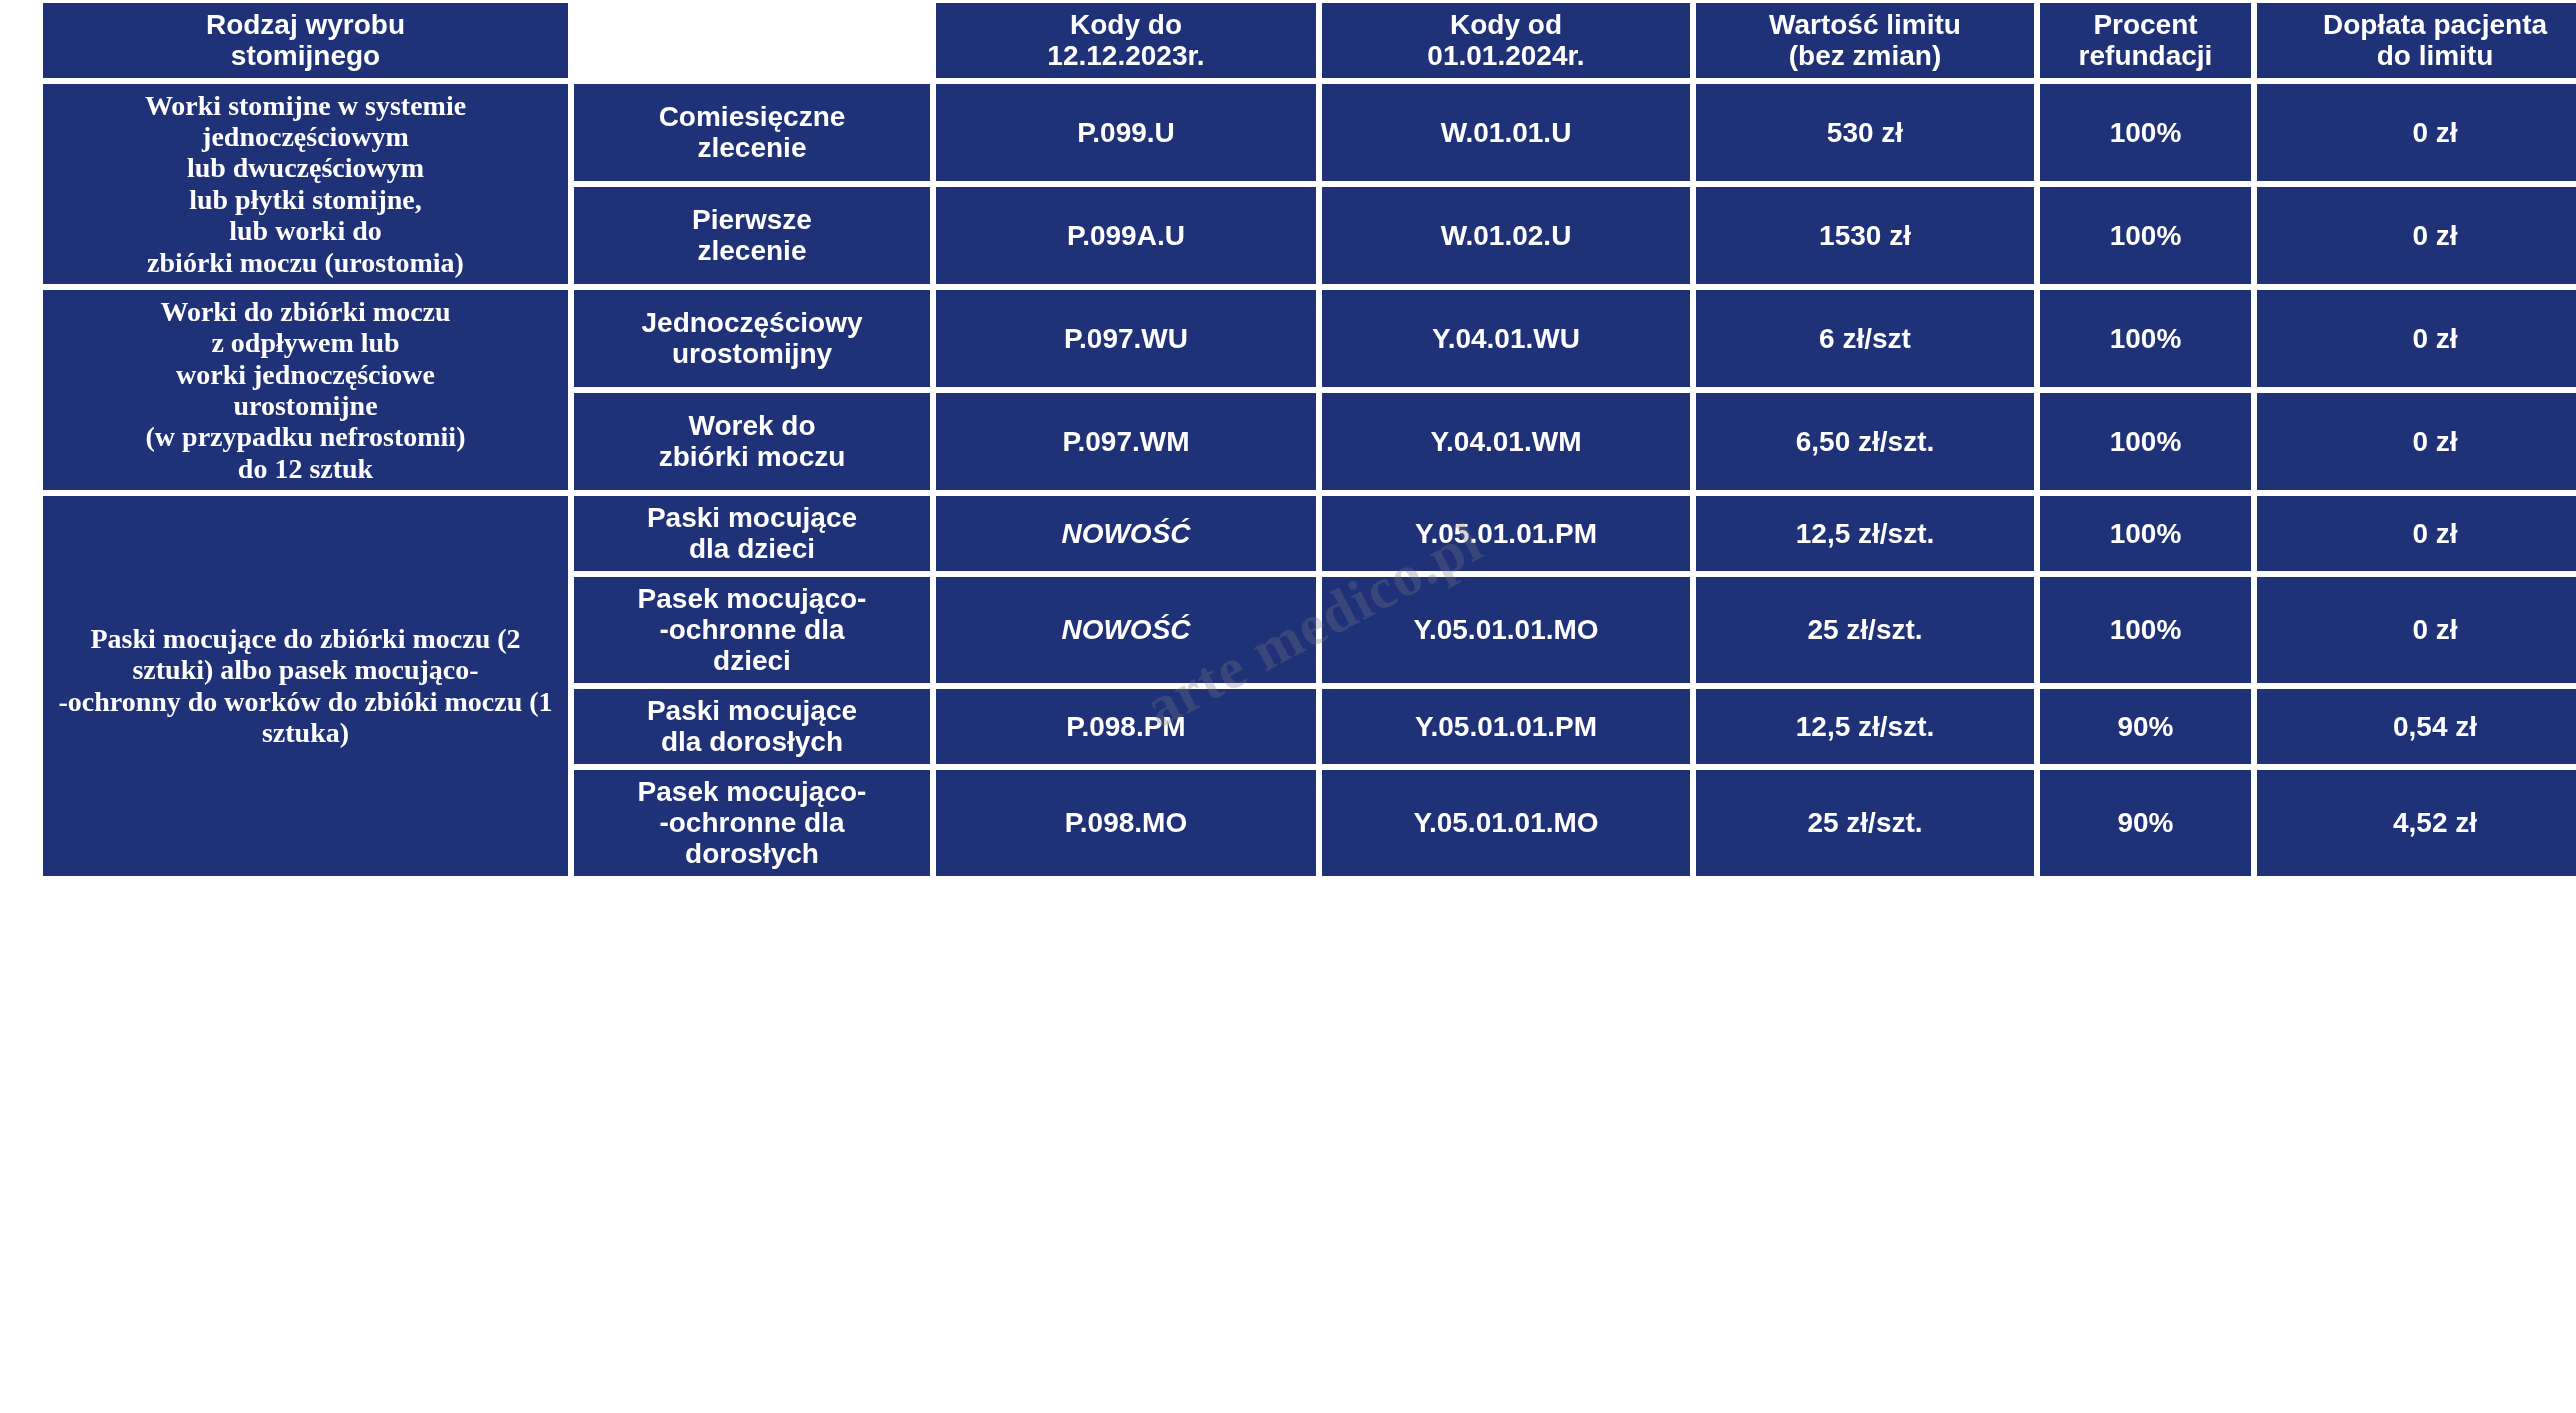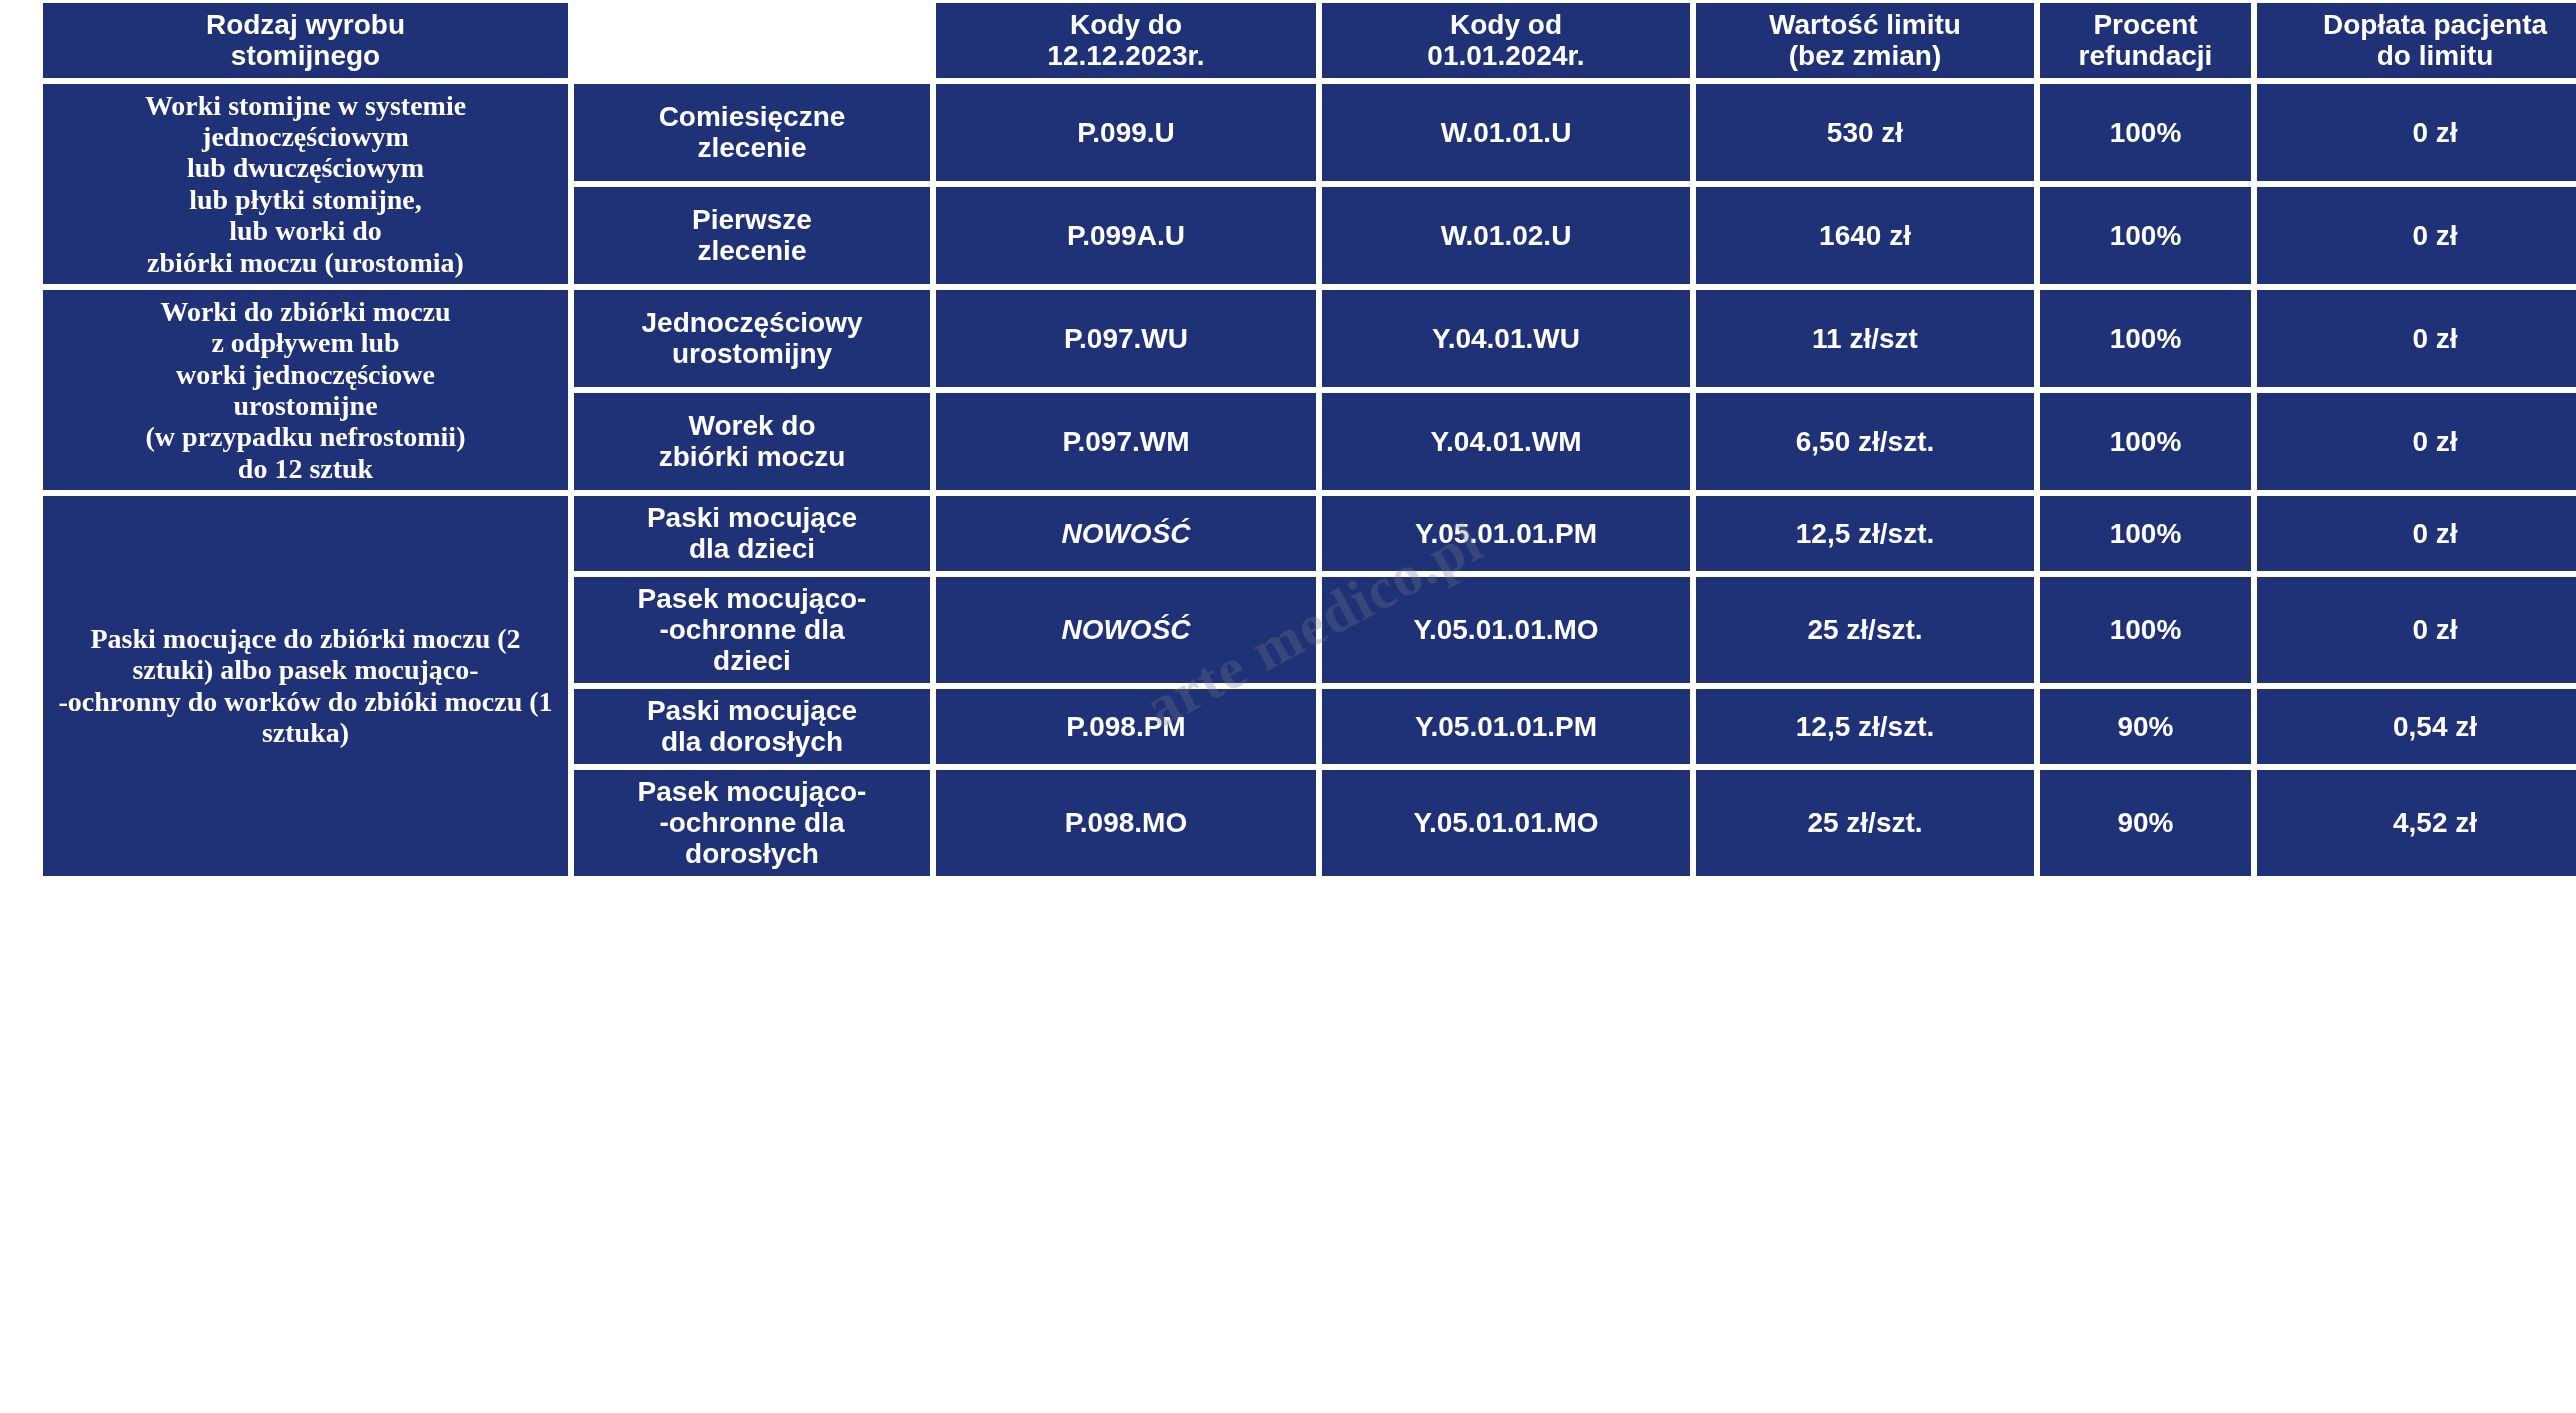--- a/index.html
+++ b/index.html
@@ -141,30 +141,30 @@
           <td class="dark">P.099.U</td>
           <td class="white">W.01.01.U</td>
           <td class="dark">530 zł</td>
           <td class="white">100%</td>
           <td class="dark">0 zł</td>
         </tr>
         <tr>
           <td class="white">Pierwsze<br>zlecenie</td>
           <td class="dark">P.099A.U</td>
           <td class="white">W.01.02.U</td>
-          <td class="dark">1640 zł</td>
+          <td class="dark">1530 zł</td>
           <td class="white">100%</td>
           <td class="dark">0 zł</td>
         </tr>
         <tr>
           <td class="group" rowspan="2">Worki do zbiórki moczu<br>z odpływem lub<br>worki jednoczęściowe<br>urostomijne<br>(w przypadku nefrostomii)<br>do 12 sztuk</td>
           <td class="white">Jednoczęściowy<br>urostomijny</td>
           <td class="dark">P.097.WU</td>
           <td class="white">Y.04.01.WU</td>
-          <td class="dark">11 zł/szt</td>
+          <td class="dark">6 zł/szt</td>
           <td class="white">100%</td>
           <td class="dark">0 zł</td>
         </tr>
         <tr>
           <td class="white dash-top">Worek do<br>zbiórki moczu</td>
           <td class="dark dash-top">P.097.WM</td>
           <td class="white dash-top">Y.04.01.WM</td>
           <td class="dark">6,50 zł/szt.</td>
           <td class="white">100%</td>
           <td class="dark">0 zł</td>

